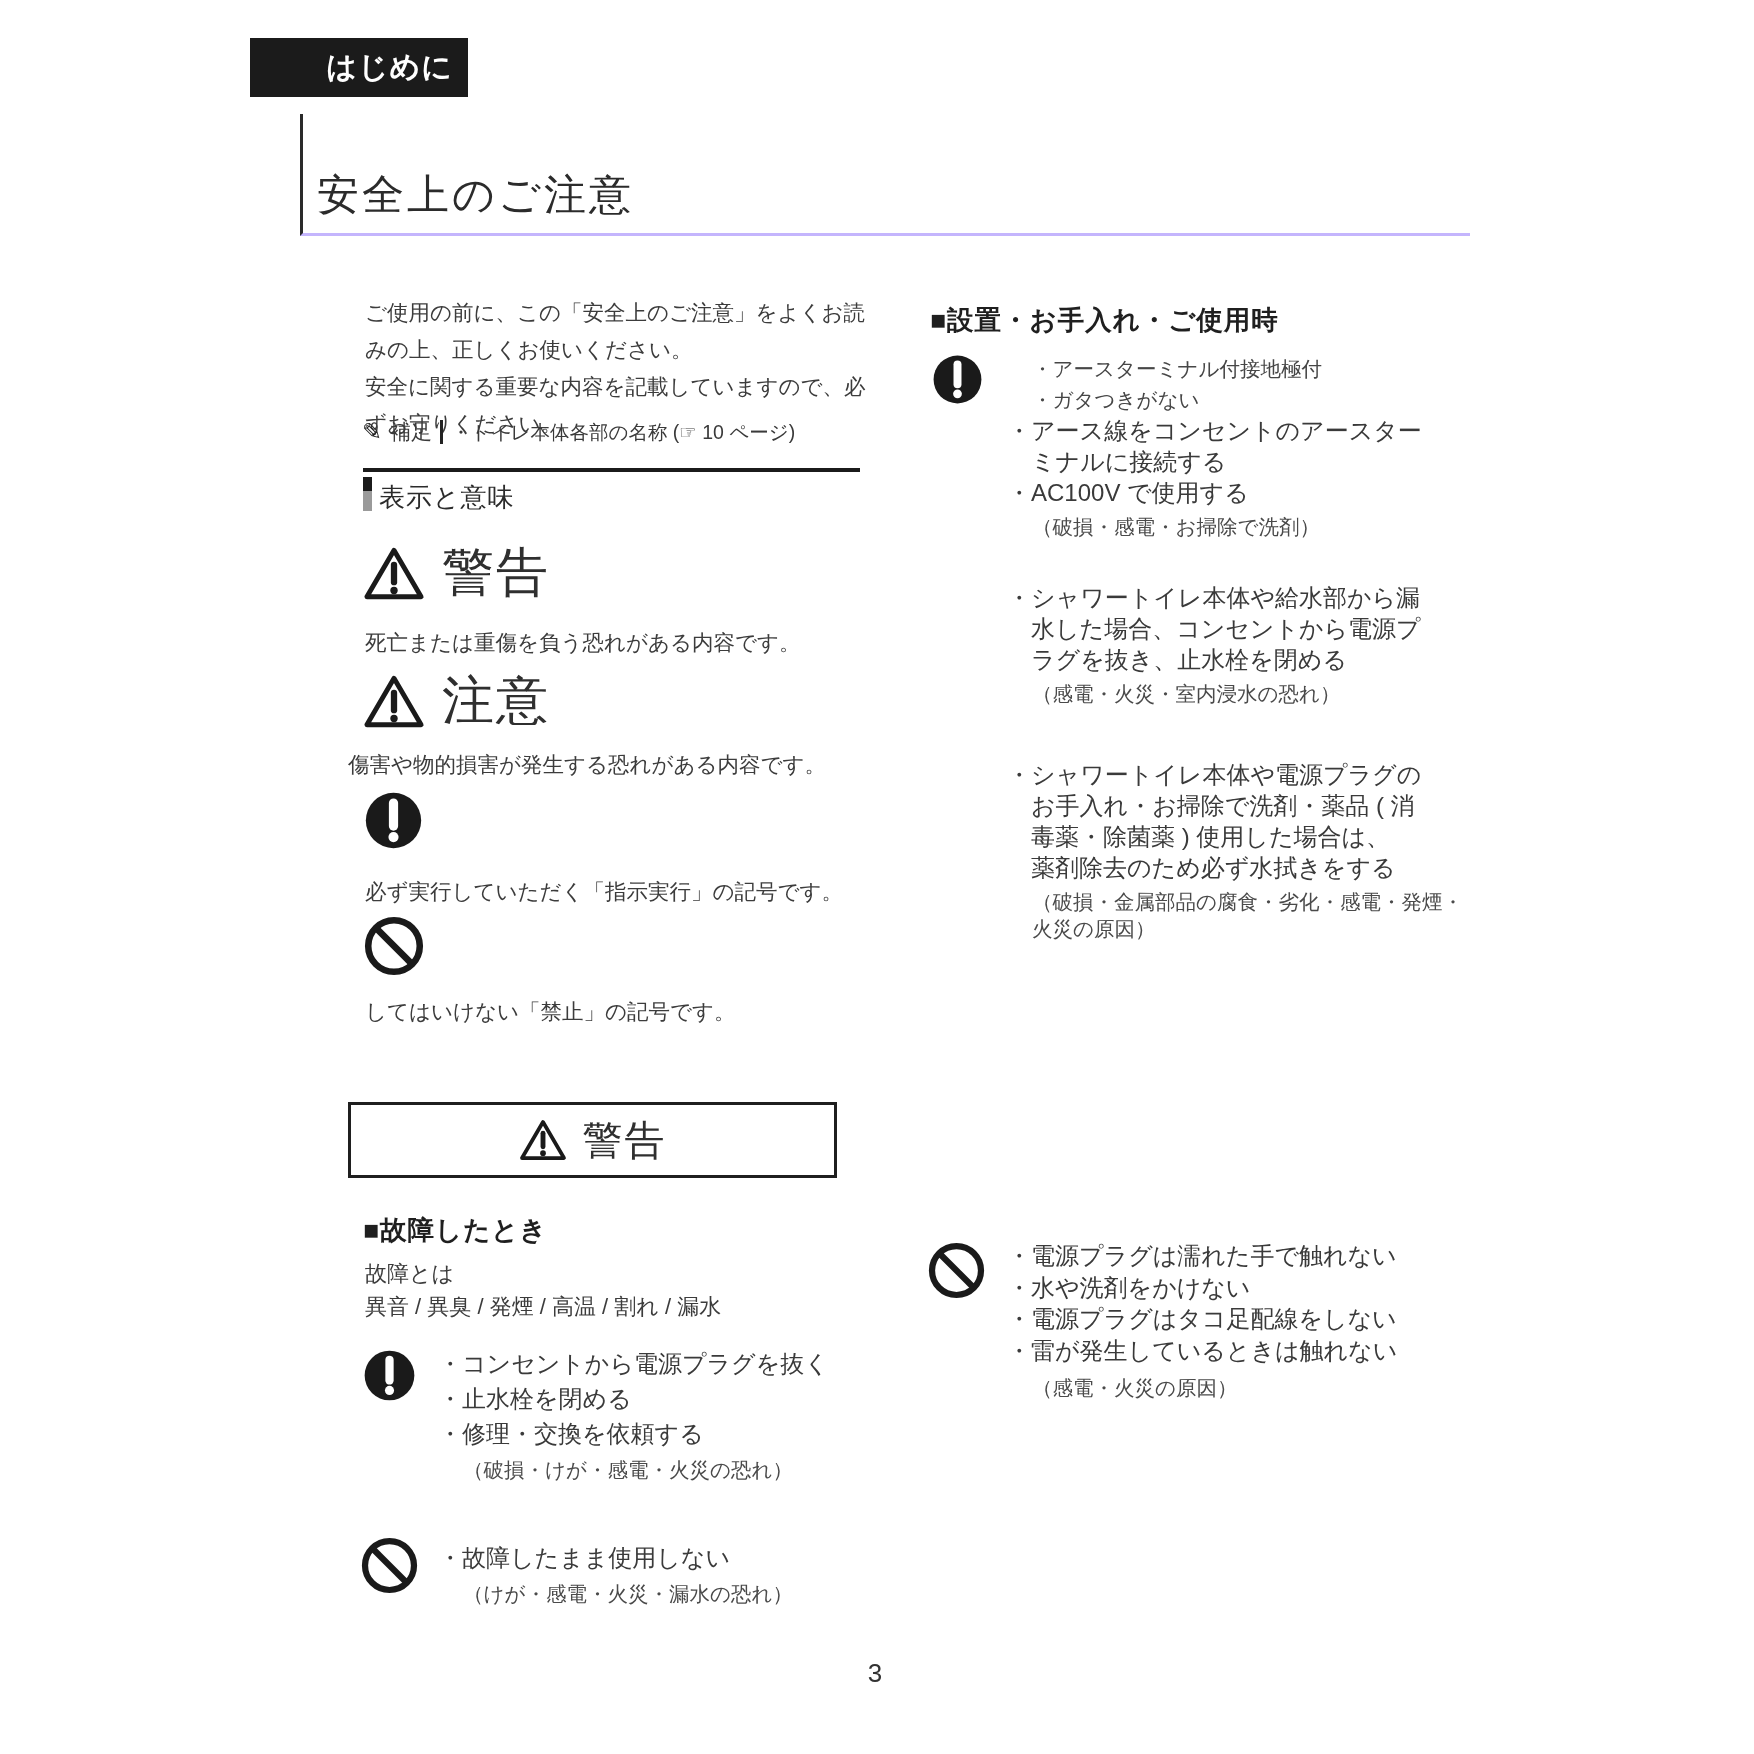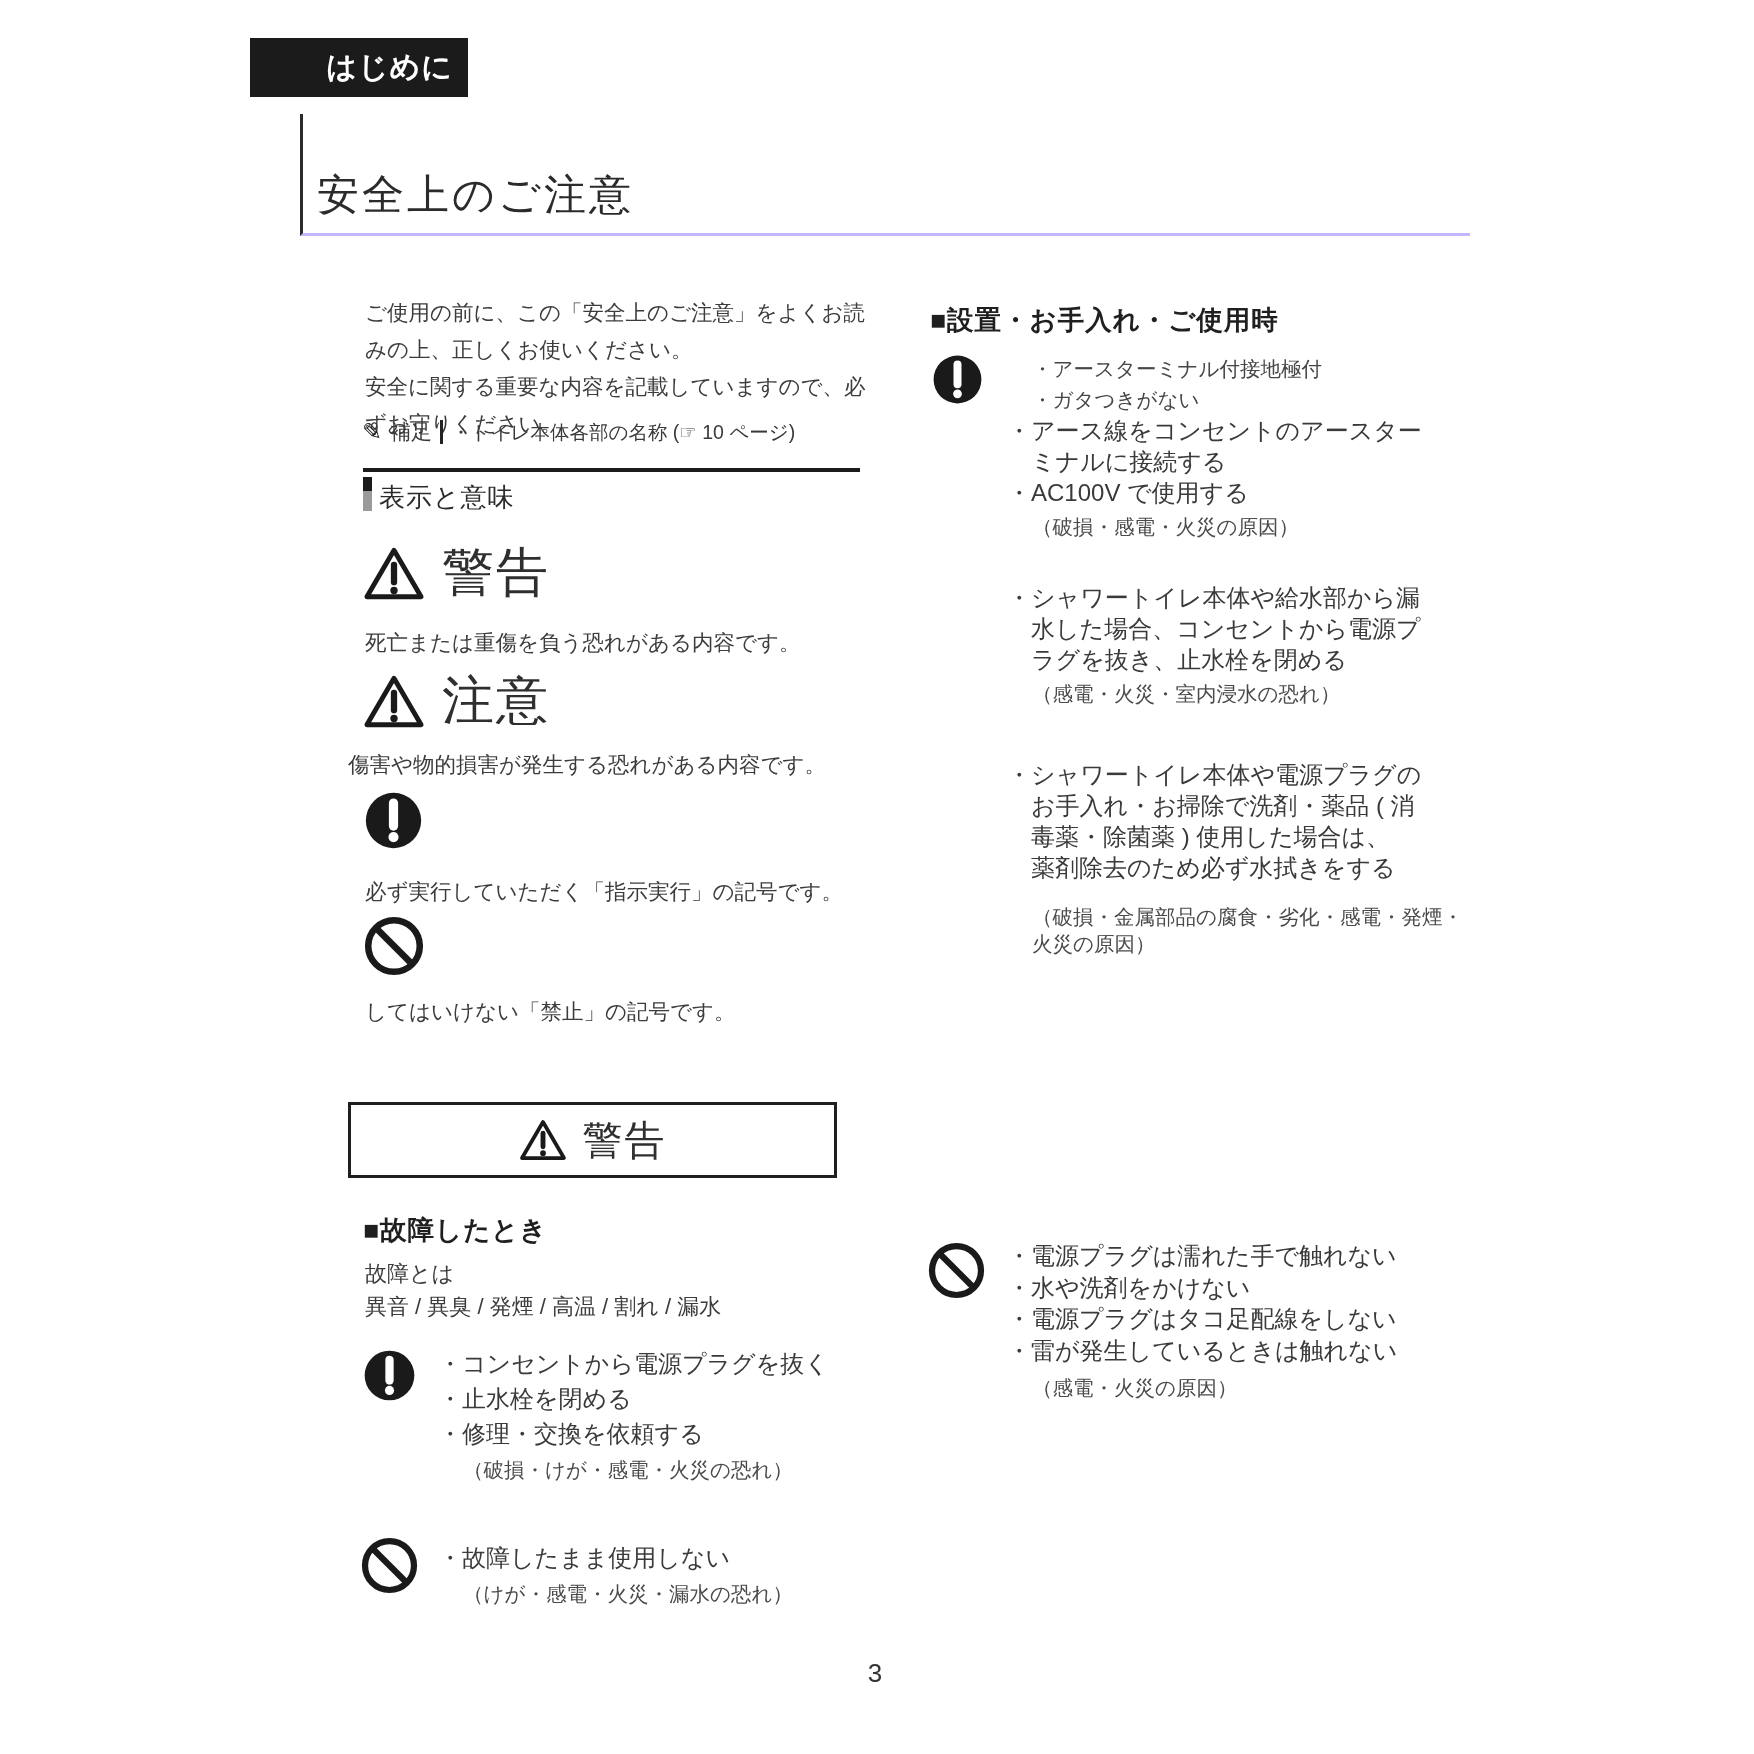--- a/index.html
+++ b/index.html
@@ -179,30 +179,30 @@
     <circle cx="32" cy="32" r="30" fill="#1a1a1a"></circle>
     <path d="M32 13 L32 38" stroke="#ffffff" stroke-width="10" stroke-linecap="round"></path>
     <circle cx="32" cy="50" r="5.5" fill="#ffffff"></circle>
   </svg>
   <div class="abs" style="left:1007px; top:350px; width:470px;">
     <div class="sub-bullets prelines">・アースターミナル付接地極付
 ・ガタつきがない</div>
     <div class="bullets-usage prelines" style="">・アース線をコンセントのアースター
 　ミナルに接続する
 ・AC100V で使用する</div>
-    <div class="note-small prelines">（破損・感電・火災の原因）</div>
+    <div class="note-small prelines">（破損・感電・お掃除で洗剤）</div>
     <div class="bullets-usage prelines" style="margin-top:42px;">・シャワートイレ本体や給水部から漏
 　水した場合、コンセントから電源プ
 　ラグを抜き、止水栓を閉める</div>
     <div class="note-small prelines">（感電・火災・室内浸水の恐れ）</div>
     <div class="bullets-usage prelines" style="margin-top:52px;">・シャワートイレ本体や電源プラグの
 　お手入れ・お掃除で洗剤・薬品 ( 消
 　毒薬・除菌薬 ) 使用した場合は、
 　薬剤除去のため必ず水拭きをする</div>
-    <div class="note-small prelines" style="margin-top:20px;">（破損・金属部品の腐食・劣化・感電・発煙・
+    <div class="note-small prelines" style="margin-top:5px;">（破損・金属部品の腐食・劣化・感電・発煙・
 火災の原因）</div>
   </div>
 
   <svg class="abs" style="left:928px; top:1242px;" width="57" height="57" viewBox="0 0 64 64">
     <circle cx="32" cy="32" r="27.5" fill="none" stroke="#1a1a1a" stroke-width="7"></circle>
     <line x1="13.5" y1="13.5" x2="50.5" y2="50.5" stroke="#1a1a1a" stroke-width="7"></line>
   </svg>
   <div class="abs" style="left:1007px; top:1240px; width:470px;">
     <div class="bullets-usage prelines" style="line-height:31.5px;">・電源プラグは濡れた手で触れない
 ・水や洗剤をかけない

